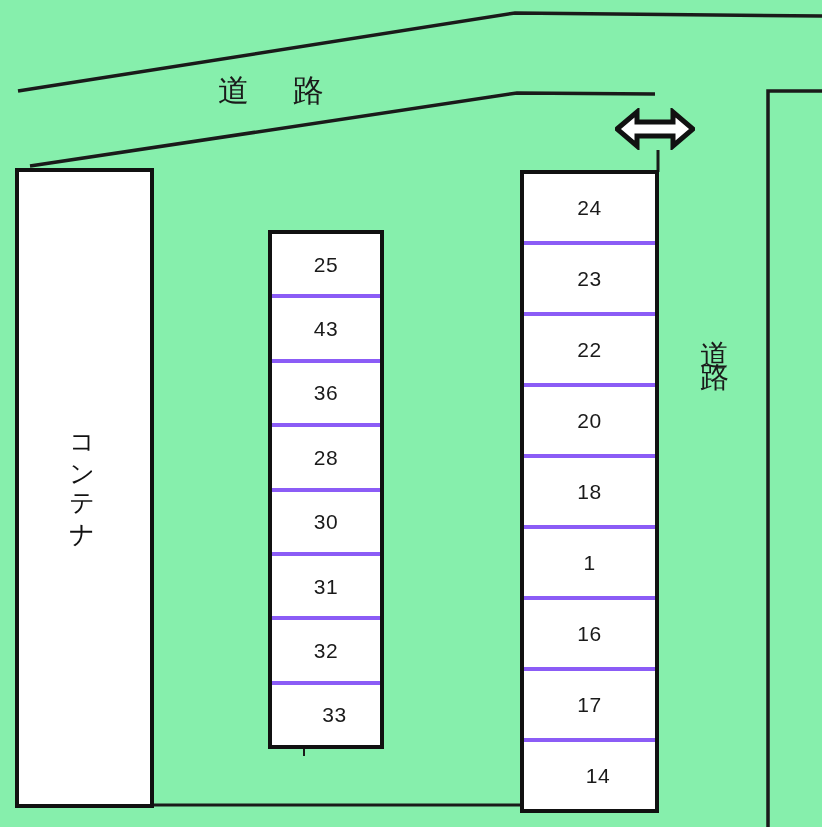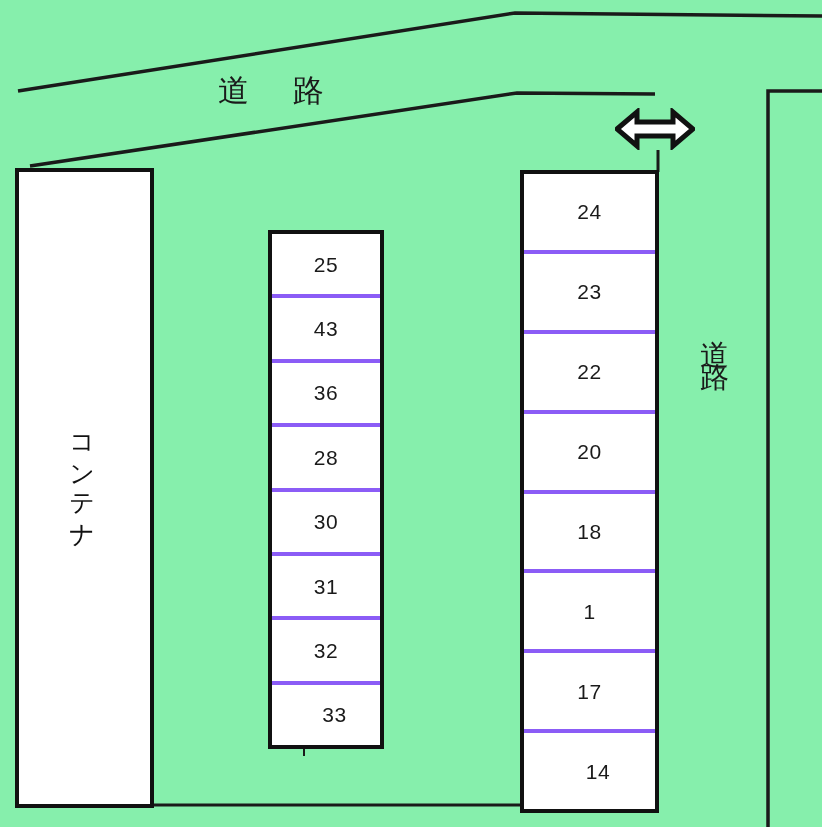--- a/index.html
+++ b/index.html
@@ -202,20 +202,23 @@
     <div class="park-cell">
       <span class="num">20</span>
     </div>
     <div class="park-cell">
       <span class="num">18</span>
     </div>
     <div class="park-cell">
       <span class="num">1</span>
     </div>
     <div class="park-cell">
+      <span class="num">16</span>
+    </div>
+    <div class="park-cell">
       <span class="num">17</span>
     </div>
     <div class="park-cell">
       <span class="num">14</span>
     </div>
   </div>
 
   <div id="road-label-right">道路</div>
 
 </div>

